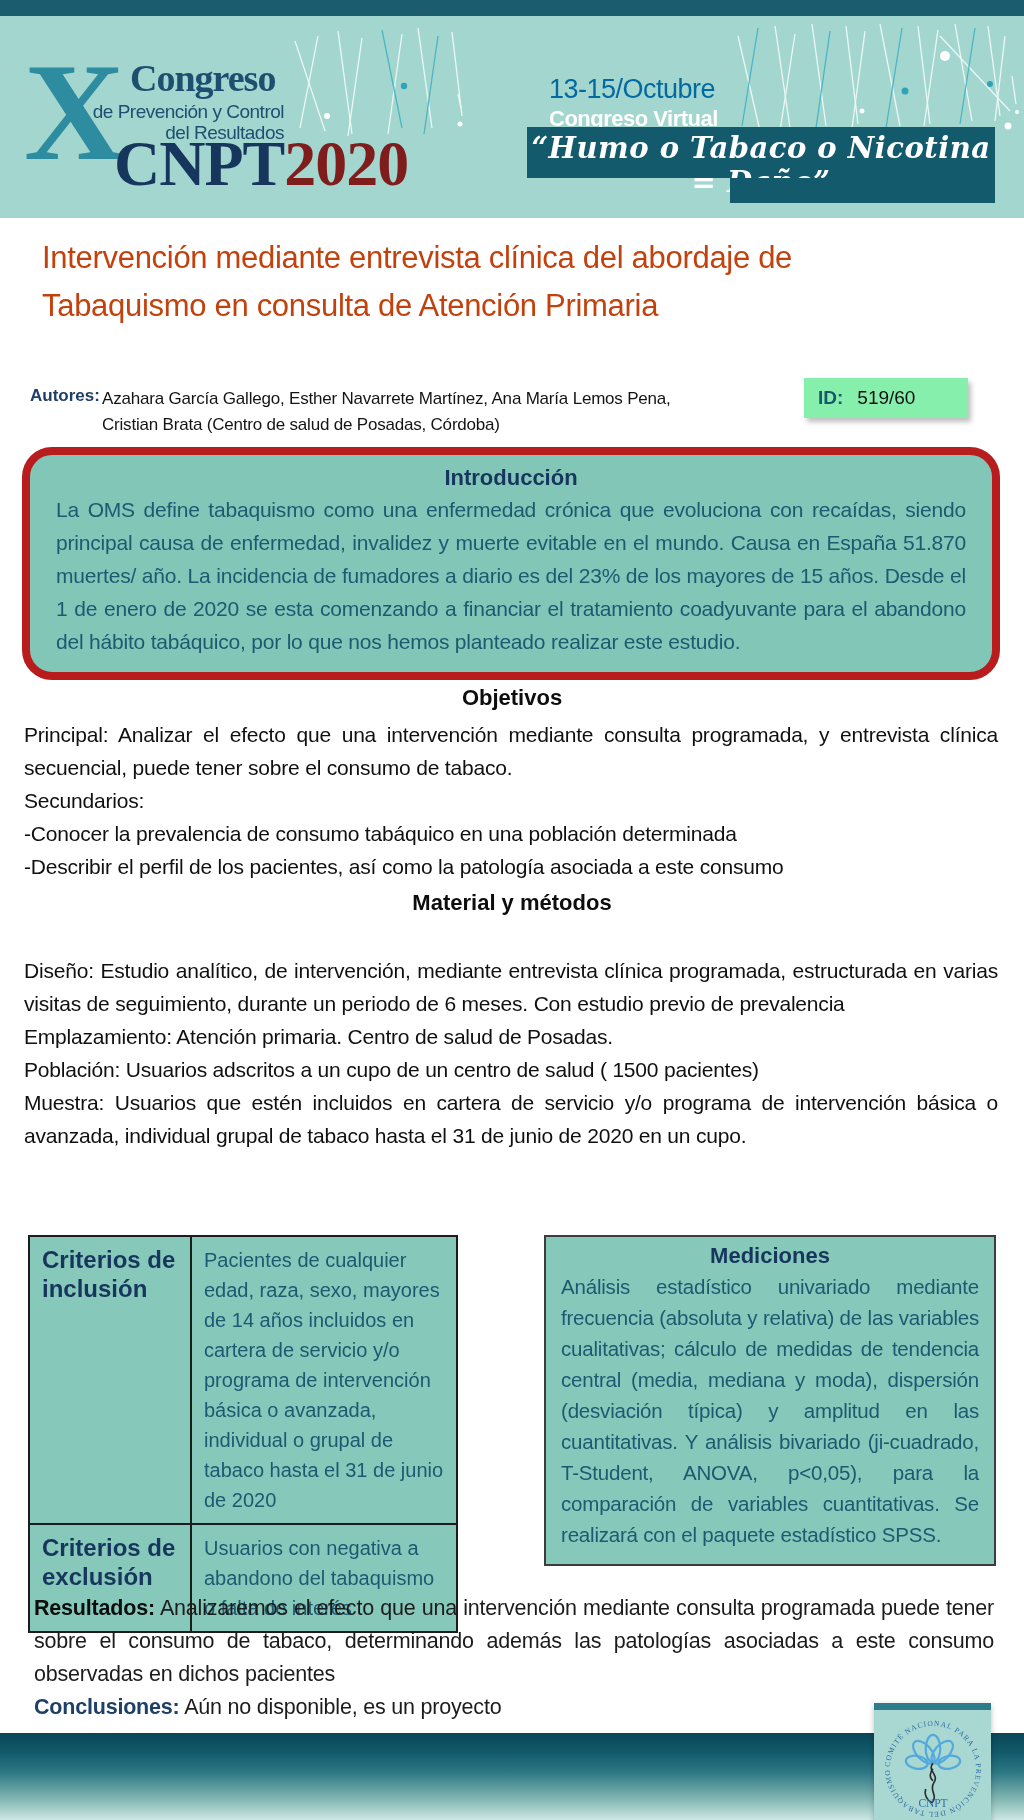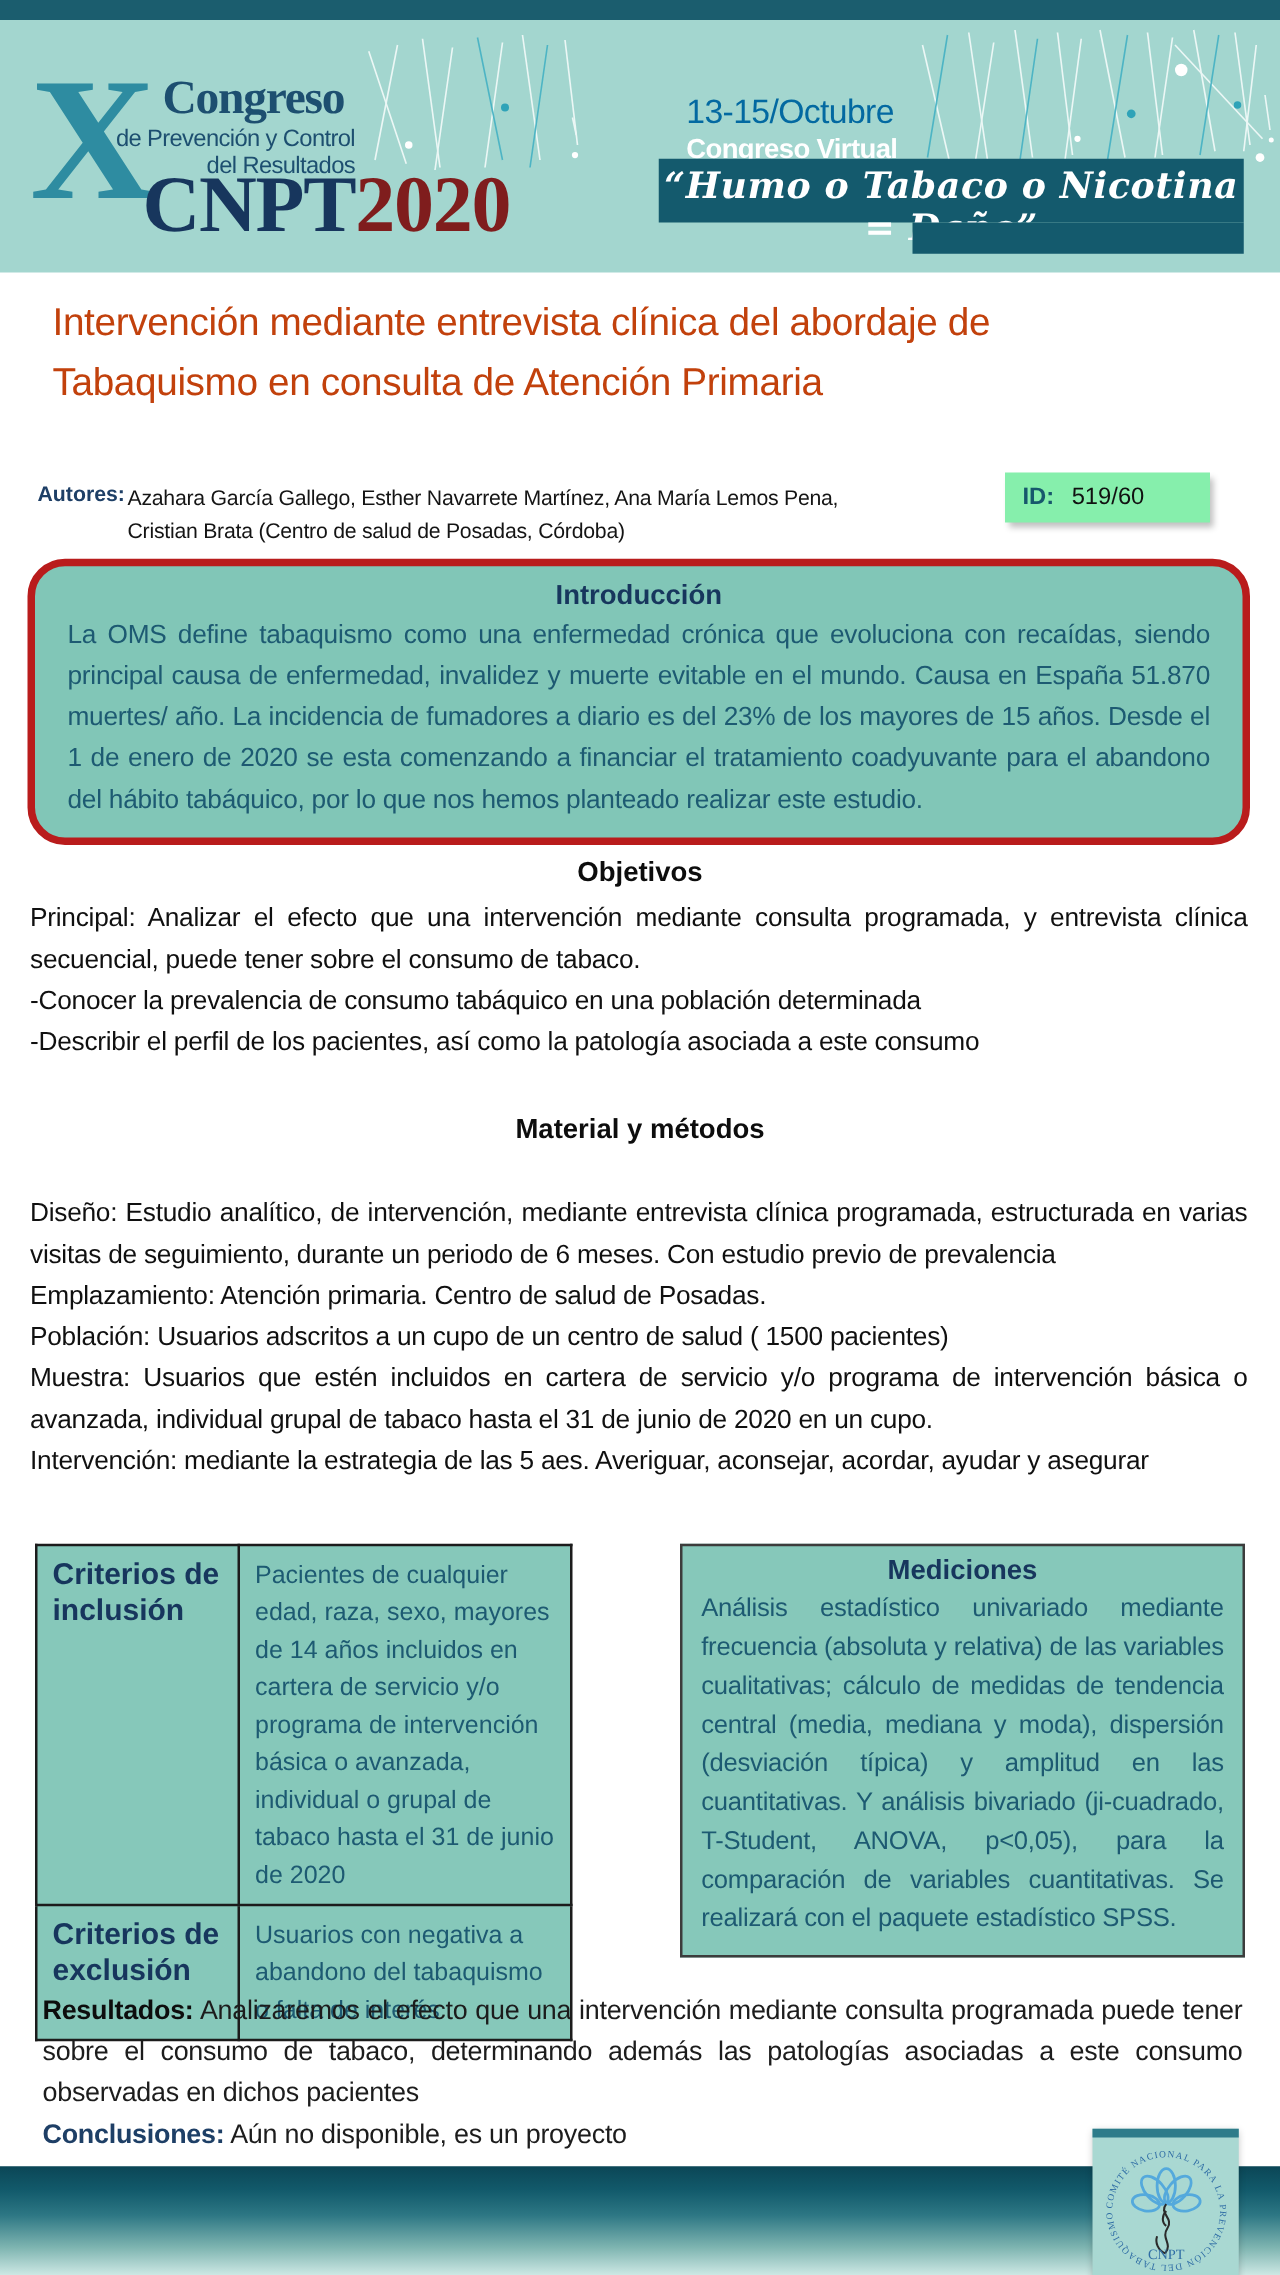--- a/index.html
+++ b/index.html
@@ -34,21 +34,21 @@
   .authors-row{position:absolute;top:386px;left:30px;right:28px;}
   .authors-label{float:left;width:72px;font-size:17px;font-weight:bold;color:#1e3f66;}
   .authors-text{float:left;width:628px;font-size:17px;line-height:1.55;color:#141414;letter-spacing:-0.2px;}
   .id-badge{position:absolute;right:28px;top:-8px;width:136px;background:#86efac;
             padding:9px 14px;box-shadow:3px 4px 5px rgba(0,0,0,0.25);font-size:19px;}
   .id-badge .id-label{font-weight:bold;color:#17586c;margin-right:14px;}
   .id-badge .id-value{color:#111111;}
 
   
   .intro-box{position:absolute;top:447px;left:22px;right:24px;background:#81c6b7;
-             border:6px solid #b91c1c;border-radius:30px;padding:6px 26px 14px 26px;}
+             border:8px solid #b91c1c;border-radius:30px;padding:6px 26px 14px 26px;}
   .box-heading{text-align:center;font-size:22px;font-weight:bold;color:#17365d;margin:4px 0 2px 0;}
   .teal-body{font-size:21px;line-height:33px;color:#1d5a72;text-align:justify;letter-spacing:-0.2px;}
 
   
   .section-heading{position:absolute;left:0;right:0;text-align:center;
                    font-size:22px;font-weight:bold;color:#0d0d0d;}
   .body-block{position:absolute;left:24px;right:26px;font-size:21px;line-height:33px;color:#101010;letter-spacing:-0.2px;}
   .just{text-align:justify;}
   .body-block p{margin:0;}
 
@@ -158,31 +158,31 @@
   </div>
 
   <div class="intro-box">
     <div class="box-heading">Introducción</div>
     <div class="teal-body">La OMS define tabaquismo como una enfermedad crónica que evoluciona con recaídas, siendo principal causa de enfermedad, invalidez y muerte evitable en el mundo. Causa en España 51.870 muertes/ año. La incidencia de fumadores a diario es del 23% de los mayores de 15 años. Desde el  1 de enero de 2020 se esta comenzando a financiar el tratamiento coadyuvante para el abandono del hábito tabáquico, por lo que nos hemos planteado realizar este estudio.</div>
   </div>
 
   <div class="section-heading" style="top:685px;">Objetivos</div>
   <div class="body-block" style="top:718px;">
     <p class="just">Principal: Analizar el efecto que una intervención mediante consulta programada, y entrevista clínica secuencial, puede tener sobre el consumo de tabaco.</p>
+    <p>Secundarios:</p>
     <p>-Conocer la prevalencia de consumo tabáquico en una población determinada</p>
     <p>-Describir el perfil de los pacientes, así como la patología asociada a este consumo</p>
   </div>
 
   <div class="section-heading" style="top:890px;">Material y métodos</div>
   <div class="body-block" style="top:923px;margin-top:31px;">
     <p class="just">Diseño: Estudio analítico, de intervención, mediante entrevista clínica programada, estructurada en varias visitas de seguimiento, durante un periodo de 6 meses. Con estudio previo de prevalencia</p>
     <p>Emplazamiento: Atención primaria. Centro de salud de Posadas.</p>
     <p>Población: Usuarios adscritos a un cupo de un centro de salud ( 1500 pacientes)</p>
     <p class="just">Muestra: Usuarios que estén incluidos en cartera de servicio y/o programa de intervención básica o avanzada, individual  grupal de tabaco hasta el 31 de junio de 2020 en un cupo.</p>
-    <p class="just">Intervención: mediante la estrategia de las 5 aes. Averiguar, aconsejar, acordar, ayudar y asegurar</p>
   </div>
 
   <div class="boxes-row">
     <table class="criteria">
       <tbody>
           <tr style="height:202px;">
         <td class="crit-head">Criterios de inclusión</td>
         <td class="crit-body">Pacientes de cualquier edad, raza, sexo, mayores de 14 años incluidos en cartera de servicio y/o programa de intervención básica o avanzada, individual o grupal de tabaco hasta el 31 de junio de 2020</td>
       </tr>
       <tr>

